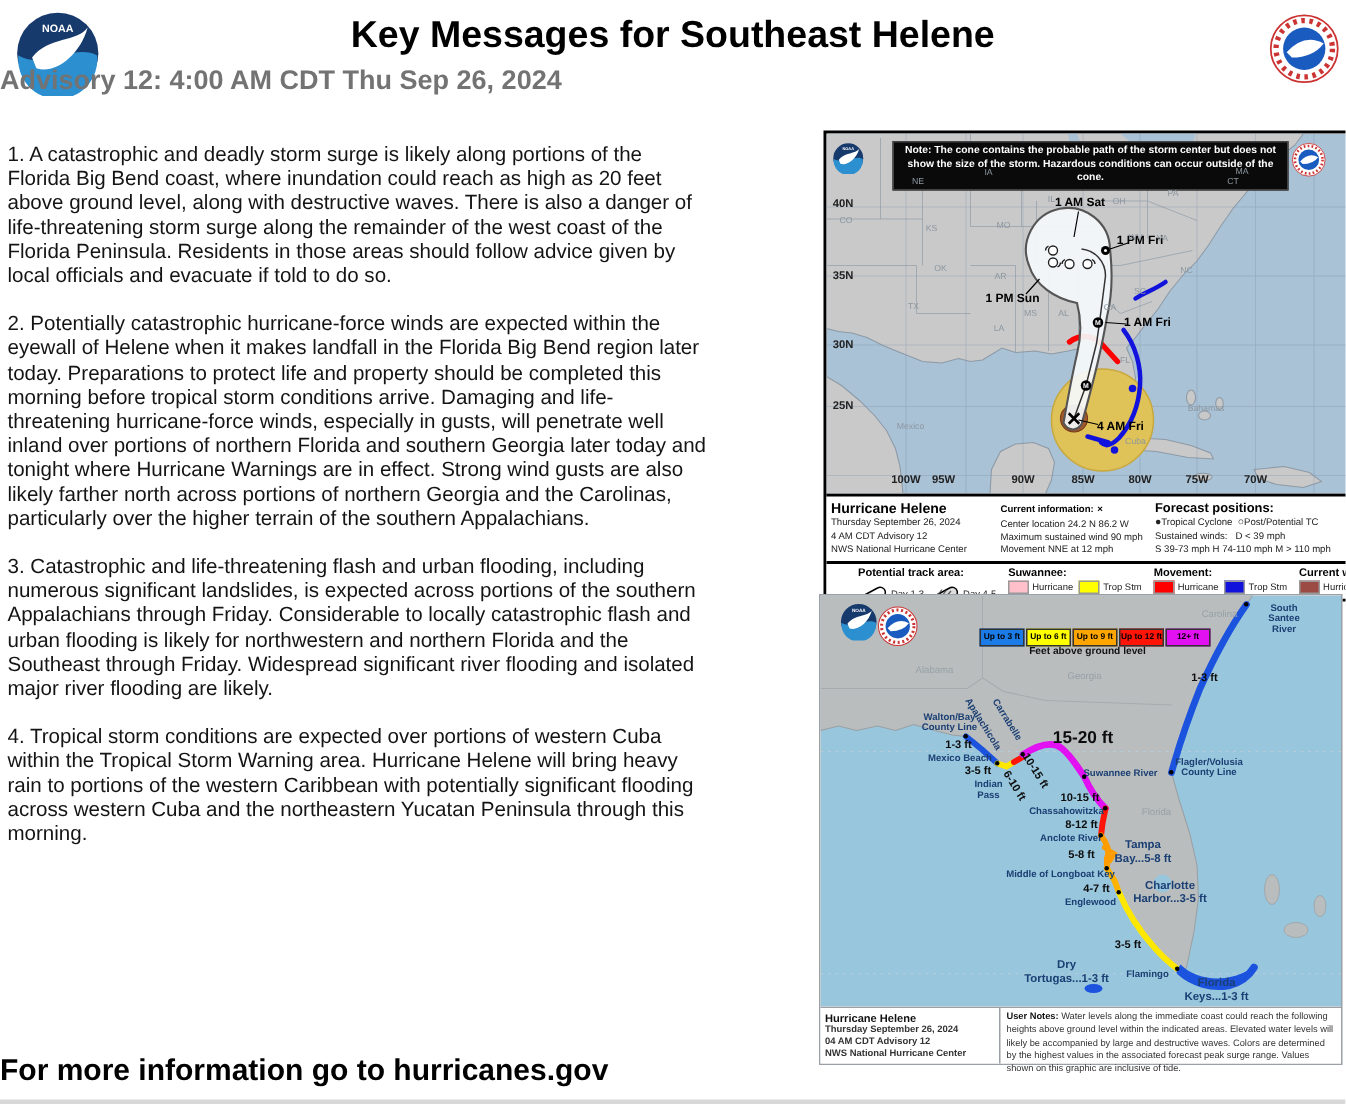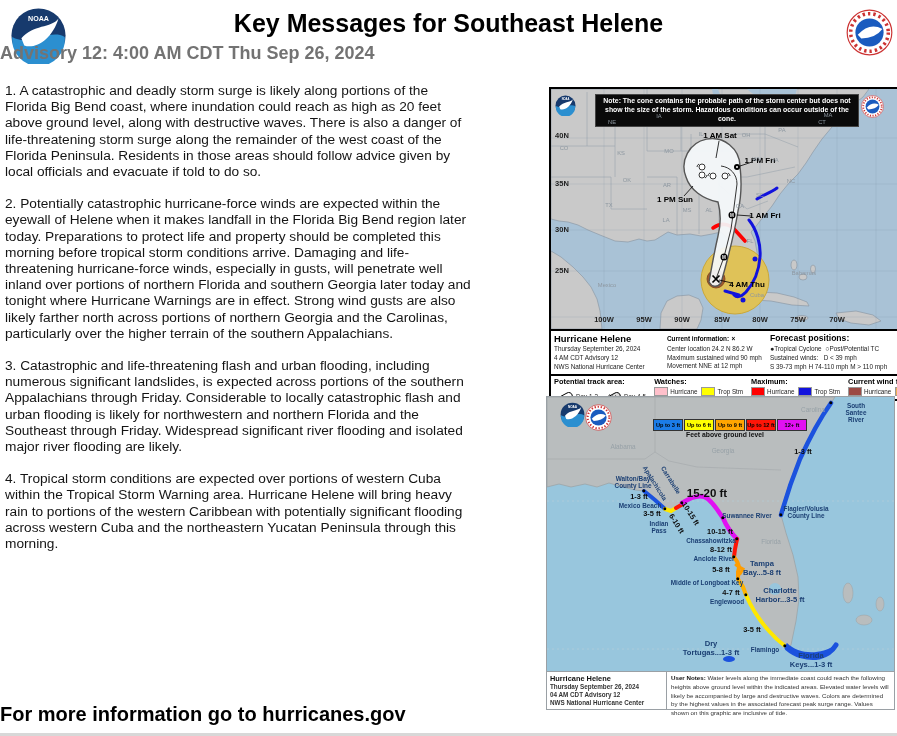--- a/index.html
+++ b/index.html
@@ -7,21 +7,21 @@
 
   
   #hdr-title{position:absolute;left:0;right:0;top:9px;text-align:center;font-size:25px;font-weight:bold;color:#000}
   #hdr-sub{position:absolute;left:0;right:0;top:43px;text-align:left;font-size:18px;font-weight:bold;color:#737373}
   .logo svg{display:block}
   #hdr-noaa{position:absolute;left:10px;top:7px;width:57px;height:57px}
   #hdr-nws{position:absolute;left:846px;top:9px;width:47px;height:47px}
 
   
   #messages{position:absolute;left:5px;top:83px;width:468px;color:#141414;font-size:13.7px;line-height:16.2px}
-  #messages p{margin:0 0 16px 0}
+  #messages p{margin:12px 0 16px 0}
 
   
   #cone-map{position:absolute;left:549px;top:87px;width:347px;border:2px solid #000;background:#fff}
   .cone-canvas{position:relative;width:100%;height:240px;border-bottom:2px solid #000;overflow:hidden}
   .cone-canvas svg{position:absolute;left:0;top:0}
   #cone-note{position:absolute;left:44px;top:5px;width:256px;background:#0a0a0a;color:#fff;
     font-size:6.9px;font-weight:bold;text-align:center;line-height:1.3;padding:2px 3px;border:1px solid #444}
   #cone-noaa{position:absolute;left:4px;top:6px;width:21px;height:21px}
   #cone-nws{position:absolute;left:310px;top:6px;width:23px;height:23px}
   .map-label{position:absolute;transform:translate(-50%,-50%);white-space:pre-line;text-align:center;line-height:1.12;pointer-events:none}
@@ -33,21 +33,21 @@
   .ci-col{display:flex;flex-direction:column;color:#222}
   .ci-col b{font-size:9.4px;color:#000;margin-bottom:1px}
   .ci-col span{font-size:6.4px;line-height:1.38}
   .ci-c1{width:113px}
   .ci-c2{width:103px}
   .ci-c2 b,.ci-c3 b{font-size:8.6px}
   .ci-c3{flex:1}
   .ci-c3 .sym{font-size:7px}
   .xmark{font-weight:bold}
 
-  #cone-legend{display:flex;height:21px;background:#fff;padding:1px 2px 1px 3px;gap:6px}
+  #cone-legend{display:flex;height:21px;background:#fff;padding:1px 2px 1px 21px;gap:6px}
   .lg-group{display:flex;flex-direction:column}
   .lg-title{font-weight:bold;font-size:7.4px;color:#000;white-space:nowrap}
   .lg-items{display:flex;align-items:center;gap:2px;margin-top:1px}
   .lg-sw{width:12px;height:7px;border:0.5px solid #999}
   .lg-lab{font-size:6.3px;color:#222;white-space:nowrap;margin-right:2px}
 
   
   #surge-map{position:absolute;left:546px;top:396px;width:347px;border:1px solid #9aa0a5;background:#fff}
   .surge-canvas{position:relative;width:100%;height:274px;overflow:hidden}
   .surge-canvas svg{position:absolute;left:0;top:0}
@@ -190,31 +190,31 @@
           <path d="M10,22 Q20,11 31,17 Q25,25 13,25 Z" fill="#fff"></path>
         </svg>
       </div>
     <div id="cone-note">Note: The cone contains the probable path of the storm center but does not show the size of the storm. Hazardous conditions can occur outside of the cone.</div>
     <div id="cone-overlay">
         <span class="map-label cl-lat" style="left: 11px; top: 47px;">40N</span>
         <span class="map-label cl-lat" style="left: 11px; top: 95px;">35N</span>
         <span class="map-label cl-lat" style="left: 11px; top: 141px;">30N</span>
         <span class="map-label cl-lat" style="left: 11px; top: 182px;">25N</span>
         <span class="map-label cl-lon" style="left: 53px; top: 231px;">100W</span>
-        <span class="map-label cl-lon" style="left: 93px; top: 231px;">95W</span>
+        <span class="map-label cl-lon" style="left: 78px; top: 231px;">95W</span>
         <span class="map-label cl-lon" style="left: 131px; top: 231px;">90W</span>
         <span class="map-label cl-lon" style="left: 171px; top: 231px;">85W</span>
         <span class="map-label cl-lon" style="left: 209px; top: 231px;">80W</span>
         <span class="map-label cl-lon" style="left: 247px; top: 231px;">75W</span>
         <span class="map-label cl-lon" style="left: 286px; top: 231px;">70W</span>
         <span class="map-label cl-time" style="left: 169px; top: 47px;">1 AM Sat</span>
         <span class="map-label cl-time" style="left: 209px; top: 72px;">1 PM Fri</span>
         <span class="map-label cl-time" style="left: 124px; top: 111px;">1 PM Sun</span>
         <span class="map-label cl-time" style="left: 214px; top: 127px;">1 AM Fri</span>
-        <span class="map-label cl-time" style="left: 196px; top: 196px;">4 AM Thu</span>
+        <span class="map-label cl-time" style="left: 196px; top: 196px;">4 AM Fri</span>
         <span class="map-label cl-state" style="left: 61px; top: 33px;">NE</span>
         <span class="map-label cl-state" style="left: 108px; top: 27px;">IA</span>
         <span class="map-label cl-state" style="left: 150px; top: 45px;">IL</span>
         <span class="map-label cl-state" style="left: 195px; top: 46px;">OH</span>
         <span class="map-label cl-state" style="left: 231px; top: 41px;">PA</span>
         <span class="map-label cl-state" style="left: 277px; top: 26px;">MA</span>
         <span class="map-label cl-state" style="left: 271px; top: 33px;">CT</span>
         <span class="map-label cl-state" style="left: 13px; top: 59px;">CO</span>
         <span class="map-label cl-state" style="left: 70px; top: 64px;">KS</span>
         <span class="map-label cl-state" style="left: 118px; top: 62px;">MO</span>
@@ -266,30 +266,30 @@
             </svg></span>
           <span class="lg-lab">Day 1-3</span>
           <span><svg width="20" height="10">
               <path d="M1,8.5 L13,2 A3.5,3.5 0 1 1 15,8.5 Z" fill="#ddd" stroke="#000" stroke-width="1"></path>
               <path d="M4,8 L8,3 M7,8.5 L11,3.5 M10,8.5 L14,4" stroke="#555" stroke-width="0.8"></path>
             </svg></span>
           <span class="lg-lab">Day 4-5</span>
         </div>
       </div>
       <div class="lg-group">
-        <div class="lg-title">Watches:</div>
+        <div class="lg-title">Suwannee:</div>
         <div class="lg-items">
           <span class="lg-sw" style="background: rgb(255, 192, 203);"></span>
           <span class="lg-lab">Hurricane</span>
           <span class="lg-sw" style="background: rgb(255, 255, 0);"></span>
           <span class="lg-lab">Trop Stm</span>
         </div>
       </div>
       <div class="lg-group">
-        <div class="lg-title">Maximum:</div>
+        <div class="lg-title">Movement:</div>
         <div class="lg-items">
           <span class="lg-sw" style="background: rgb(255, 0, 0);"></span>
           <span class="lg-lab">Hurricane</span>
           <span class="lg-sw" style="background: rgb(18, 18, 221);"></span>
           <span class="lg-lab">Trop Stm</span>
         </div>
       </div>
       <div class="lg-group">
         <div class="lg-title">Current wind field estimate:</div>
         <div class="lg-items">
@@ -371,21 +371,21 @@
 County Line</span>
         <span class="map-label sl-val" style="left: 92px; top: 100px;">1-3 ft</span>
         <span class="map-label sl-place" style="left: 93px; top: 109px;">Mexico Beach</span>
         <span class="map-label sl-val" style="left: 105px; top: 117px;">3-5 ft</span>
         <span class="map-label sl-place" style="left: 112px; top: 130px;">Indian
 Pass</span>
         <span class="map-label sl-place sl-rot" style="left: 108px; top: 86px;">Apalachicola</span>
         <span class="map-label sl-place sl-rot" style="left: 124px; top: 83px;">Carrabelle</span>
         <span class="map-label sl-val sl-rot" style="left: 129px; top: 127px;">6-10 ft</span>
         <span class="map-label sl-val sl-rot" style="left: 143px; top: 117px;">10-15 ft</span>
-        <span class="map-label sl-big" style="left: 160px; top: 96px;">15-20 ft</span>
+        <span class="map-label sl-big" style="left: 175px; top: 96px;">15-20 ft</span>
         <span class="map-label sl-place" style="left: 200px; top: 119px;">Suwannee River</span>
         <span class="map-label sl-val" style="left: 173px; top: 135px;">10-15 ft</span>
         <span class="map-label sl-place" style="left: 164px; top: 144px;">Chassahowitzka</span>
         <span class="map-label sl-val" style="left: 174px; top: 153px;">8-12 ft</span>
         <span class="map-label sl-place" style="left: 167px; top: 162px;">Anclote River</span>
         <span class="map-label sl-place2" style="left: 215px; top: 171px;">Tampa
 Bay...5-8 ft</span>
         <span class="map-label sl-val" style="left: 174px; top: 173px;">5-8 ft</span>
         <span class="map-label sl-place" style="left: 160px; top: 186px;">Middle of Longboat Key</span>
         <span class="map-label sl-val" style="left: 184px; top: 196px;">4-7 ft</span>

